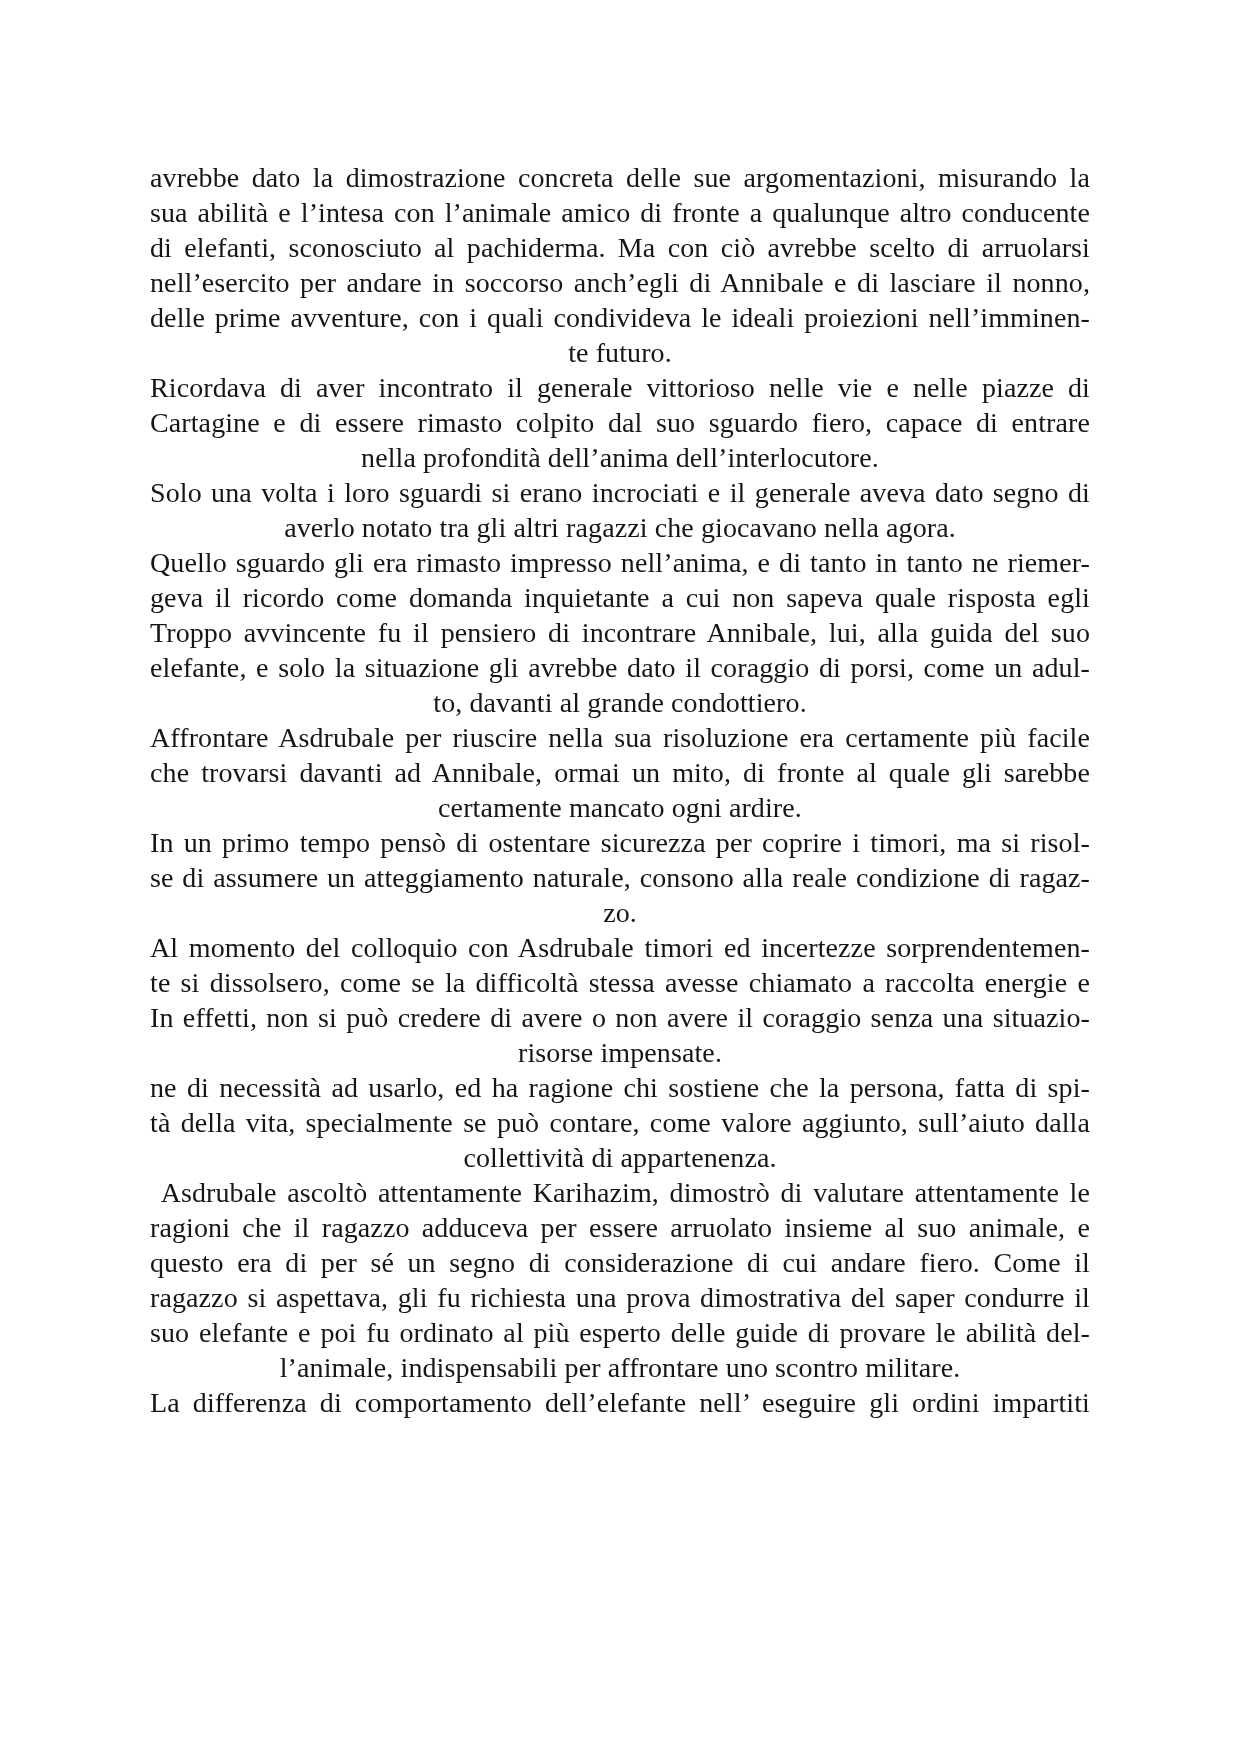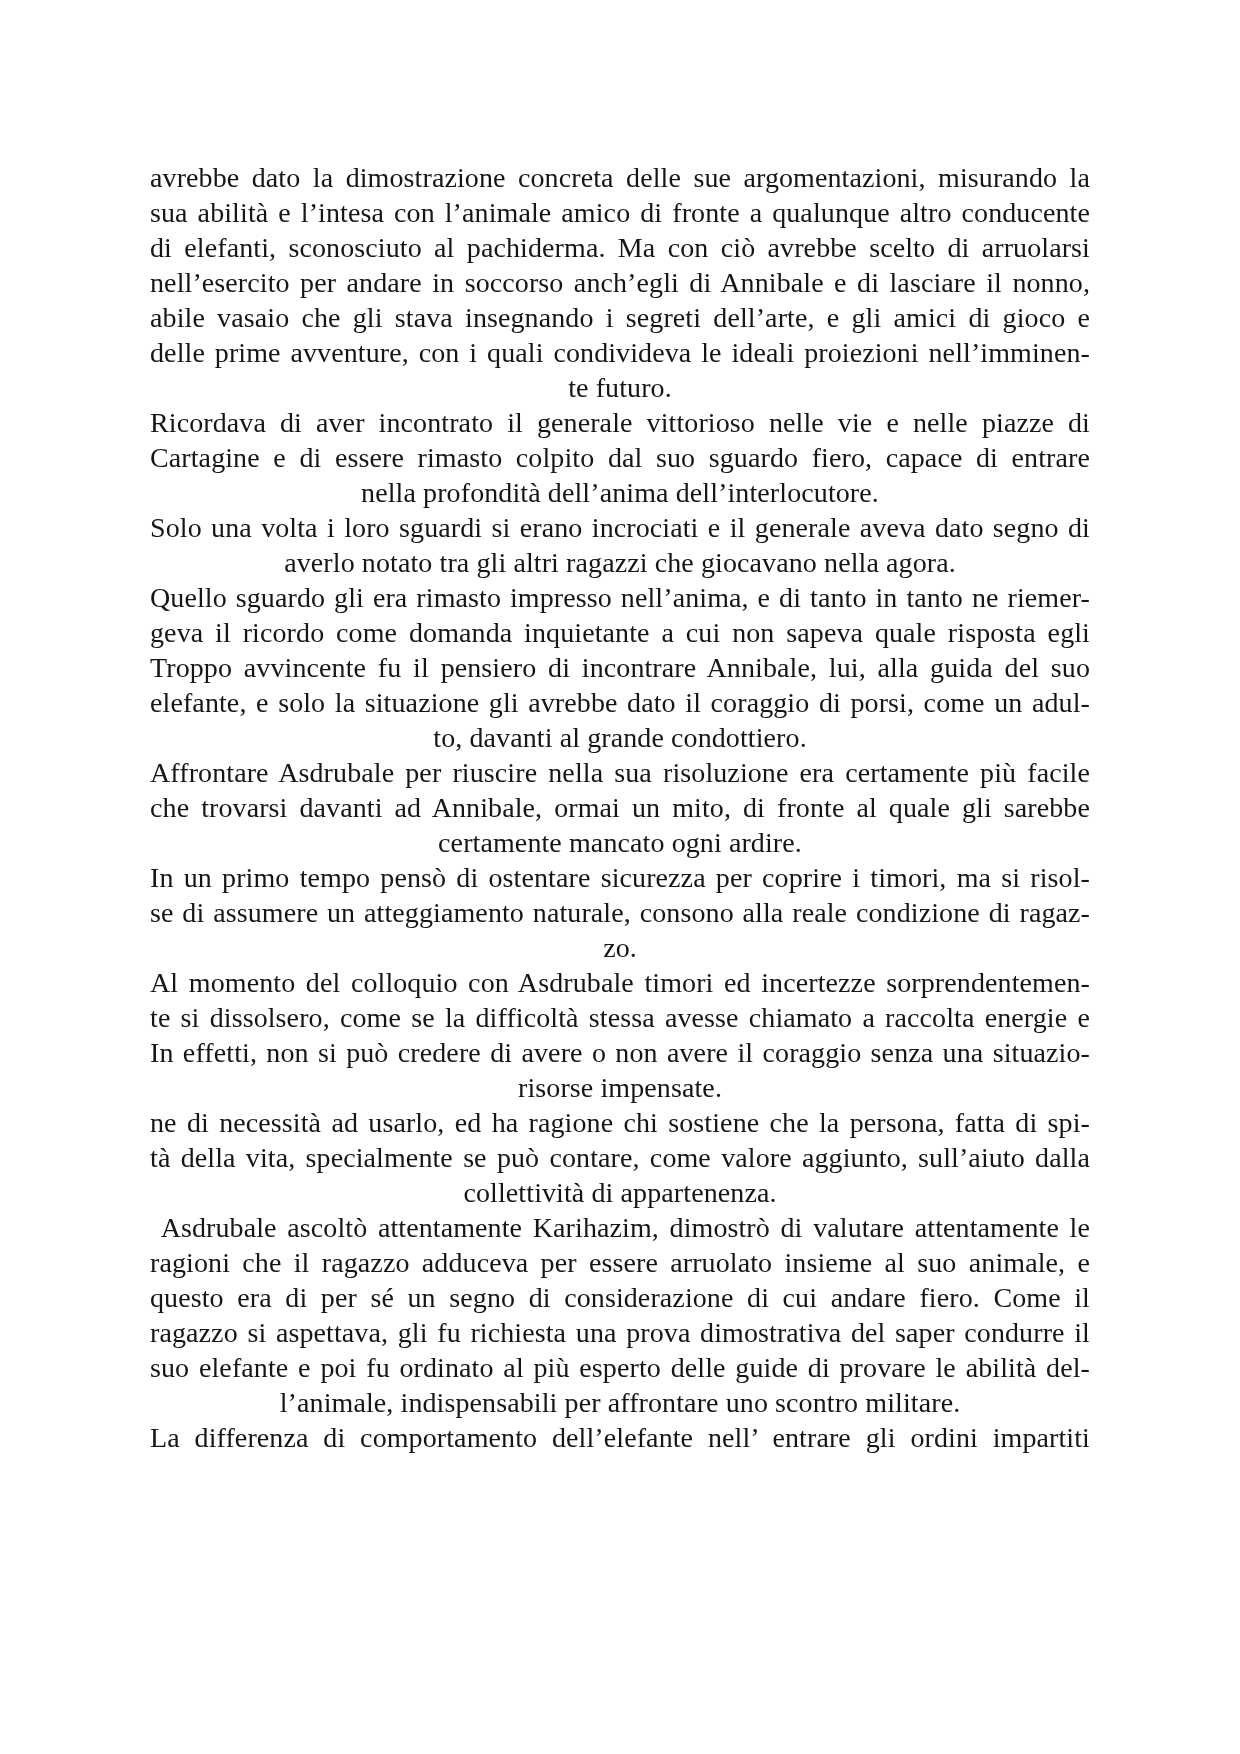--- a/index.html
+++ b/index.html
@@ -49,21 +49,20 @@
 </head>
 <body>
 
 <div class="page">
 
   <div class="text-block" id="text-block">
       <div class="line j">avrebbe dato la dimostrazione concreta delle sue argomentazioni, misurando la</div>
       <div class="line j">sua abilità e l’intesa con l’animale amico di fronte a qualunque altro conducente</div>
       <div class="line j">di elefanti, sconosciuto al pachiderma. Ma con ciò avrebbe scelto di arruolarsi</div>
       <div class="line j">nell’esercito per andare in soccorso anch’egli di Annibale e di lasciare il nonno,</div>
-      <div class="line j">abile vasaio che gli stava insegnando i segreti dell’arte, e gli amici di gioco e</div>
       <div class="line j">delle prime avventure, con i quali condivideva le ideali proiezioni nell’imminen-</div>
       <div class="line">te futuro.</div>
       <div class="line j">Ricordava di aver incontrato il generale vittorioso nelle vie e nelle piazze di</div>
       <div class="line j">Cartagine e di essere rimasto colpito dal suo sguardo fiero, capace di entrare</div>
       <div class="line">nella profondità dell’anima dell’interlocutore.</div>
       <div class="line j">Solo una volta i loro sguardi si erano incrociati e il generale aveva dato segno di</div>
       <div class="line">averlo notato tra gli altri ragazzi che giocavano nella agora.</div>
       <div class="line j">Quello sguardo gli era rimasto impresso nell’anima, e di tanto in tanto ne riemer-</div>
       <div class="line j">geva il ricordo come domanda inquietante a cui non sapeva quale risposta egli</div>
       <div class="line j">Troppo avvincente fu il pensiero di incontrare Annibale, lui, alla guida del suo</div>
@@ -81,21 +80,21 @@
       <div class="line">risorse impensate.</div>
       <div class="line j">ne di necessità ad usarlo, ed ha ragione chi sostiene che la persona, fatta di spi-</div>
       <div class="line j">tà della vita, specialmente se può contare, come valore aggiunto, sull’aiuto dalla</div>
       <div class="line">collettività di appartenenza.</div>
       <div class="line j">&nbsp;Asdrubale ascoltò attentamente Karihazim, dimostrò di valutare attentamente le</div>
       <div class="line j">ragioni che il ragazzo adduceva per essere arruolato insieme al suo animale, e</div>
       <div class="line j">questo era di per sé un segno di considerazione di cui andare fiero. Come il</div>
       <div class="line j">ragazzo si aspettava, gli fu richiesta una prova dimostrativa del saper condurre il</div>
       <div class="line j">suo elefante e poi fu ordinato al più esperto delle guide di provare le abilità del-</div>
       <div class="line">l’animale, indispensabili per affrontare uno scontro militare.</div>
-      <div class="line j">La differenza di comportamento dell’elefante nell’ entrare gli ordini impartiti</div>
+      <div class="line j">La differenza di comportamento dell’elefante nell’ eseguire gli ordini impartiti</div>
     </div>
 
   <svg class="illus" viewBox="0 0 210 150" xmlns="http://www.w3.org/2000/svg">
 
     <path d="M12,120 L98,120 L98,136 L189,136" fill="none" stroke="#8a8a8a" stroke-width="1.4"></path>
 
     <g>
       <line x1="12" y1="33" x2="86" y2="64" stroke="#4a4a4a" stroke-width="2.2"></line>
       <path d="M8,30 L17,32 L12,37 Z" fill="#4a4a4a"></path>
     </g>

